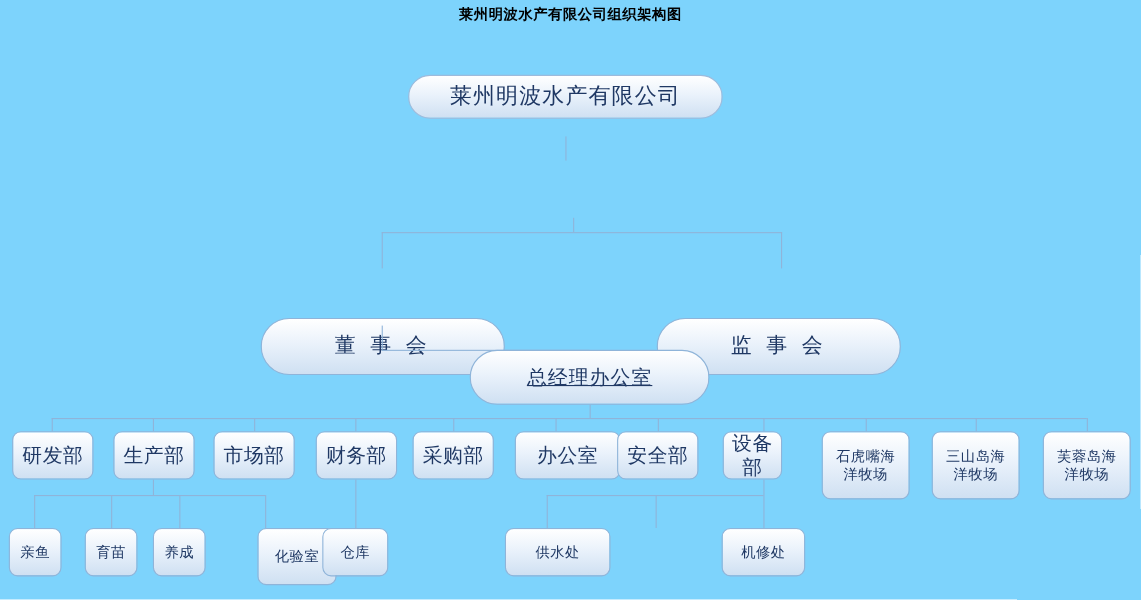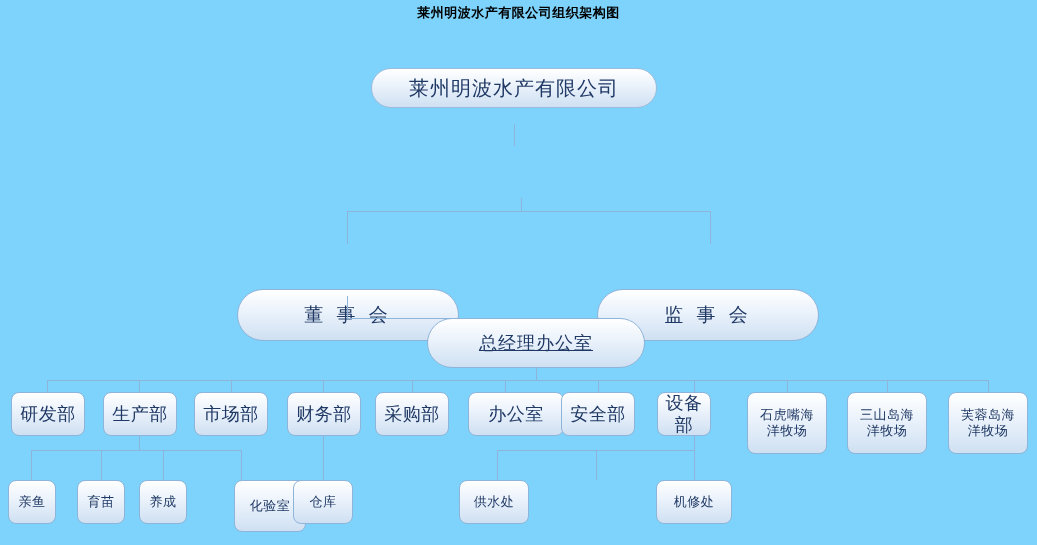--- a/index.html
+++ b/index.html
@@ -155,16 +155,16 @@
 
   <div class="ln v" style="left:323px; top:436px; height:44px;"></div>
   <div class="node sub" style="left:293px; top:480px; width:60px; height:44px;">仓库</div>
 
   <div class="ln v" style="left:694px; top:436px; height:14px;"></div>
   <div class="ln h" style="left:497px; top:450px; width:197px;"></div>
   <div class="ln v" style="left:497px; top:450px; height:30px;"></div>
   <div class="ln v" style="left:596px; top:450px; height:30px;"></div>
   <div class="ln v" style="left:694px; top:450px; height:30px;"></div>
 
-  <div class="node sub" style="left:459px; top:480px; width:70px; height:44px;">供水处</div>
+  <div class="node sub" style="left:459px; top:480px; width:96px; height:44px;">供水处</div>
   <div class="node sub" style="left:656px; top:480px; width:76px; height:44px;">机修处</div>
 
 </div>
 
 </body></html>

